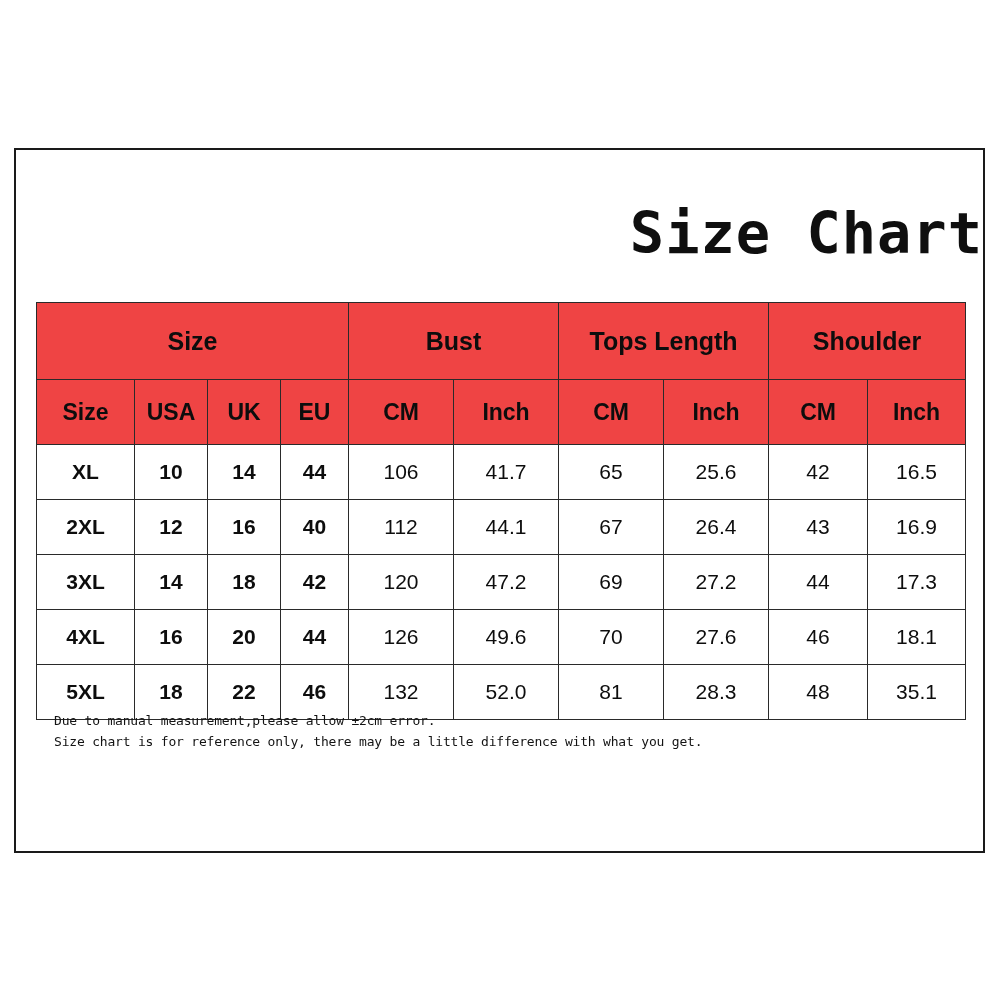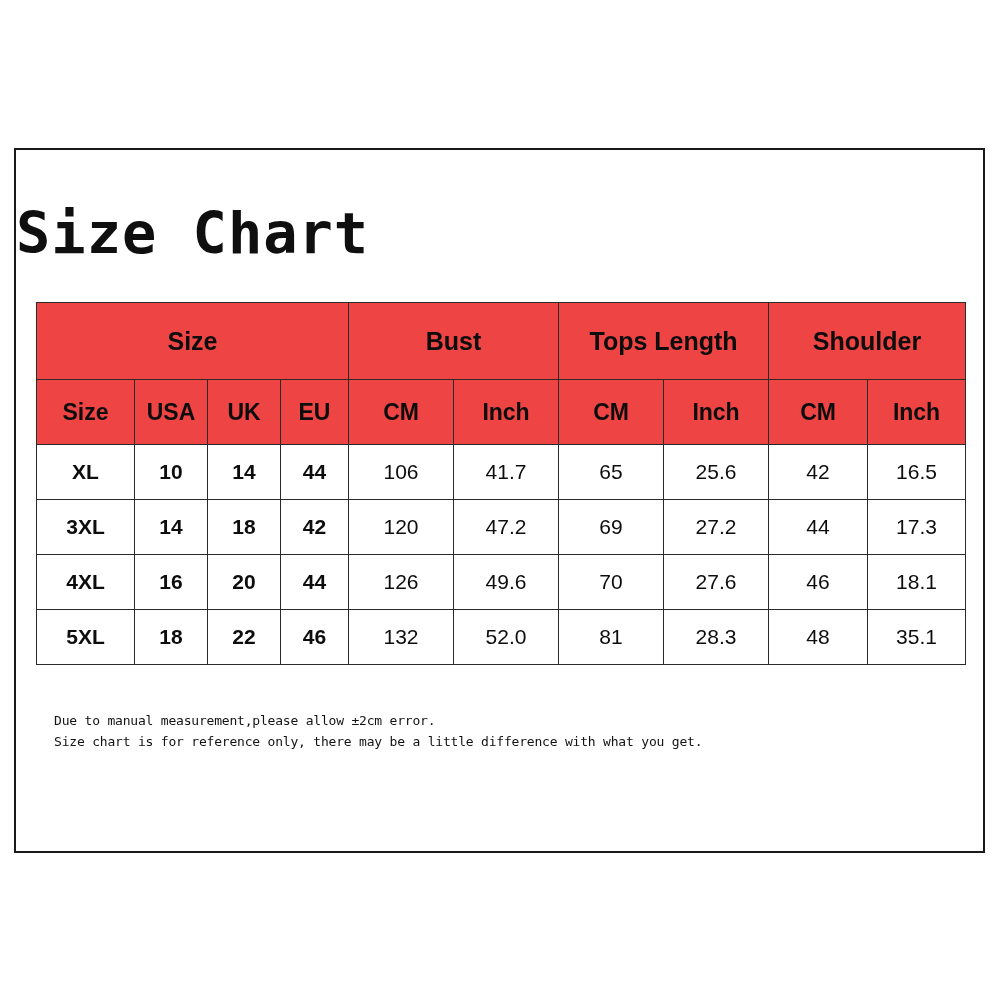--- a/index.html
+++ b/index.html
@@ -19,21 +19,21 @@
     position: absolute;
     left: 14px;
     top: 148px;
     width: 971px;
     height: 705px;
     border: 2px solid #1a1a1a;
     background: #ffffff;
     box-sizing: border-box;
   }
   #title {
-    text-align: left;
+    text-align: right;
     font-family: "DejaVu Sans Mono", monospace;
     font-weight: bold;
     font-size: 57px;
     letter-spacing: 1px;
     color: #0f0f0f;
     margin-top: 52px;
     margin-bottom: 0;
     line-height: 1.1;
   }
   #table-wrap {
@@ -147,20 +147,32 @@
           <td class="bold">14</td>
           <td class="bold">44</td>
           <td>106</td>
           <td>41.7</td>
           <td>65</td>
           <td>25.6</td>
           <td>42</td>
           <td>16.5</td>
         </tr>
         <tr>
+          <td class="bold">2XL</td>
+          <td class="bold">12</td>
+          <td class="bold">16</td>
+          <td class="bold">40</td>
+          <td>112</td>
+          <td>44.1</td>
+          <td>67</td>
+          <td>26.4</td>
+          <td>43</td>
+          <td>16.9</td>
+        </tr>
+        <tr>
           <td class="bold">3XL</td>
           <td class="bold">14</td>
           <td class="bold">18</td>
           <td class="bold">42</td>
           <td>120</td>
           <td>47.2</td>
           <td>69</td>
           <td>27.2</td>
           <td>44</td>
           <td>17.3</td>

